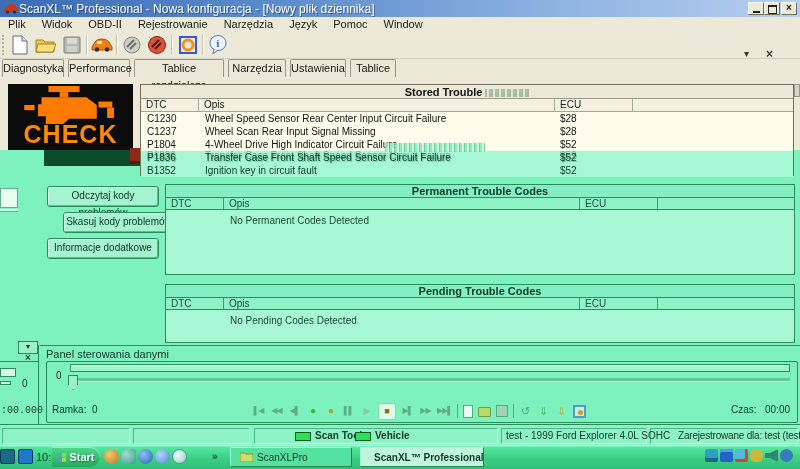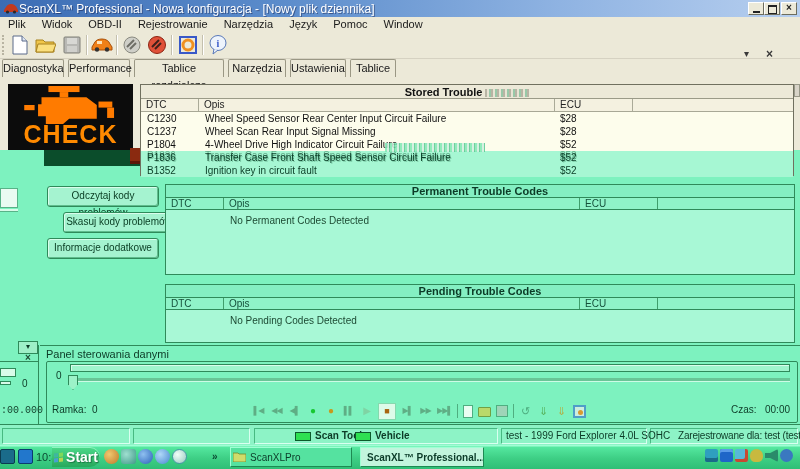--- a/index.html
+++ b/index.html
@@ -115,28 +115,28 @@
   .statusbar{left:0;top:424px;width:800px;height:21px;background:#8df3c6;border-top:1px solid #2f8a5a;box-sizing:border-box;}
   .seg{position:absolute;top:3px;height:16px;border:1px solid;border-color:#47b981 #d9fff0 #d9fff0 #47b981;box-sizing:border-box;}
   .led{position:absolute;top:7px;width:16px;height:9px;background:#2ee052;border:1px solid #0c5a2c;box-sizing:border-box;}
   .sbtxt{position:absolute;top:5px;font-size:10px;color:#0c3a26;white-space:nowrap;}
   .sbb{font-weight:bold;}
   
   .taskbar{left:0;top:445px;width:800px;height:24px;
     background:linear-gradient(180deg,#9fffd4 0,#9fffd4 1px,#55e8a0 2px,#3ecf85 55%,#2fbf76 100%);}
   .startbtn{position:absolute;left:52px;top:2px;width:48px;height:20px;border-radius:0 10px 10px 0;
     background:linear-gradient(180deg,#4cd98a,#28a85c);box-shadow:inset 0 1px 0 #8df5c0;
-    display:flex;align-items:center;justify-content:center;gap:3px;color:#fff;font-weight:bold;font-size:14px;
+    display:flex;align-items:center;justify-content:center;gap:3px;color:#fff;font-weight:bold;font-size:11px;
     text-shadow:1px 1px 1px rgba(0,60,30,.5);}
   .flag{display:inline-grid;grid-template-columns:4px 4px;grid-template-rows:4px 4px;gap:1px;transform:skewY(-6deg);}
   .flag i{display:block;}
   .ql{position:absolute;top:4px;width:15px;height:15px;border-radius:50%;}
   .chev{position:absolute;top:6px;font-size:10px;font-weight:bold;color:#0b4a33;}
   .taskbtn{position:absolute;top:2px;height:20px;border:1px solid;border-color:#9fffd4 #1d8a52 #1d8a52 #9fffd4;
-    box-sizing:border-box;display:flex;align-items:center;gap:4px;padding:0 2px;font-size:10px;color:#0b3b28;white-space:nowrap;overflow:hidden;}
+    box-sizing:border-box;display:flex;align-items:center;gap:4px;padding:0 9px;font-size:10px;color:#0b3b28;white-space:nowrap;overflow:hidden;}
   .tb1{left:230px;width:122px;background:#55e2a0;}
   .tb2{left:360px;width:124px;background:#c2f5dd;font-weight:bold;}
   .tray{position:absolute;top:4px;width:13px;height:13px;border-radius:2px;}
   .clockfrag{position:absolute;left:0;top:4px;display:flex;align-items:center;gap:3px;}
   .cficon{width:13px;height:13px;border-radius:2px;}
   .cftime{font-size:11px;color:#0b4a33;}
   .topsliver{left:794px;top:84px;width:6px;height:13px;background:#d8d4c8;border:1px solid #989888;box-sizing:border-box;}
 </style>
 </head>
 <body>

